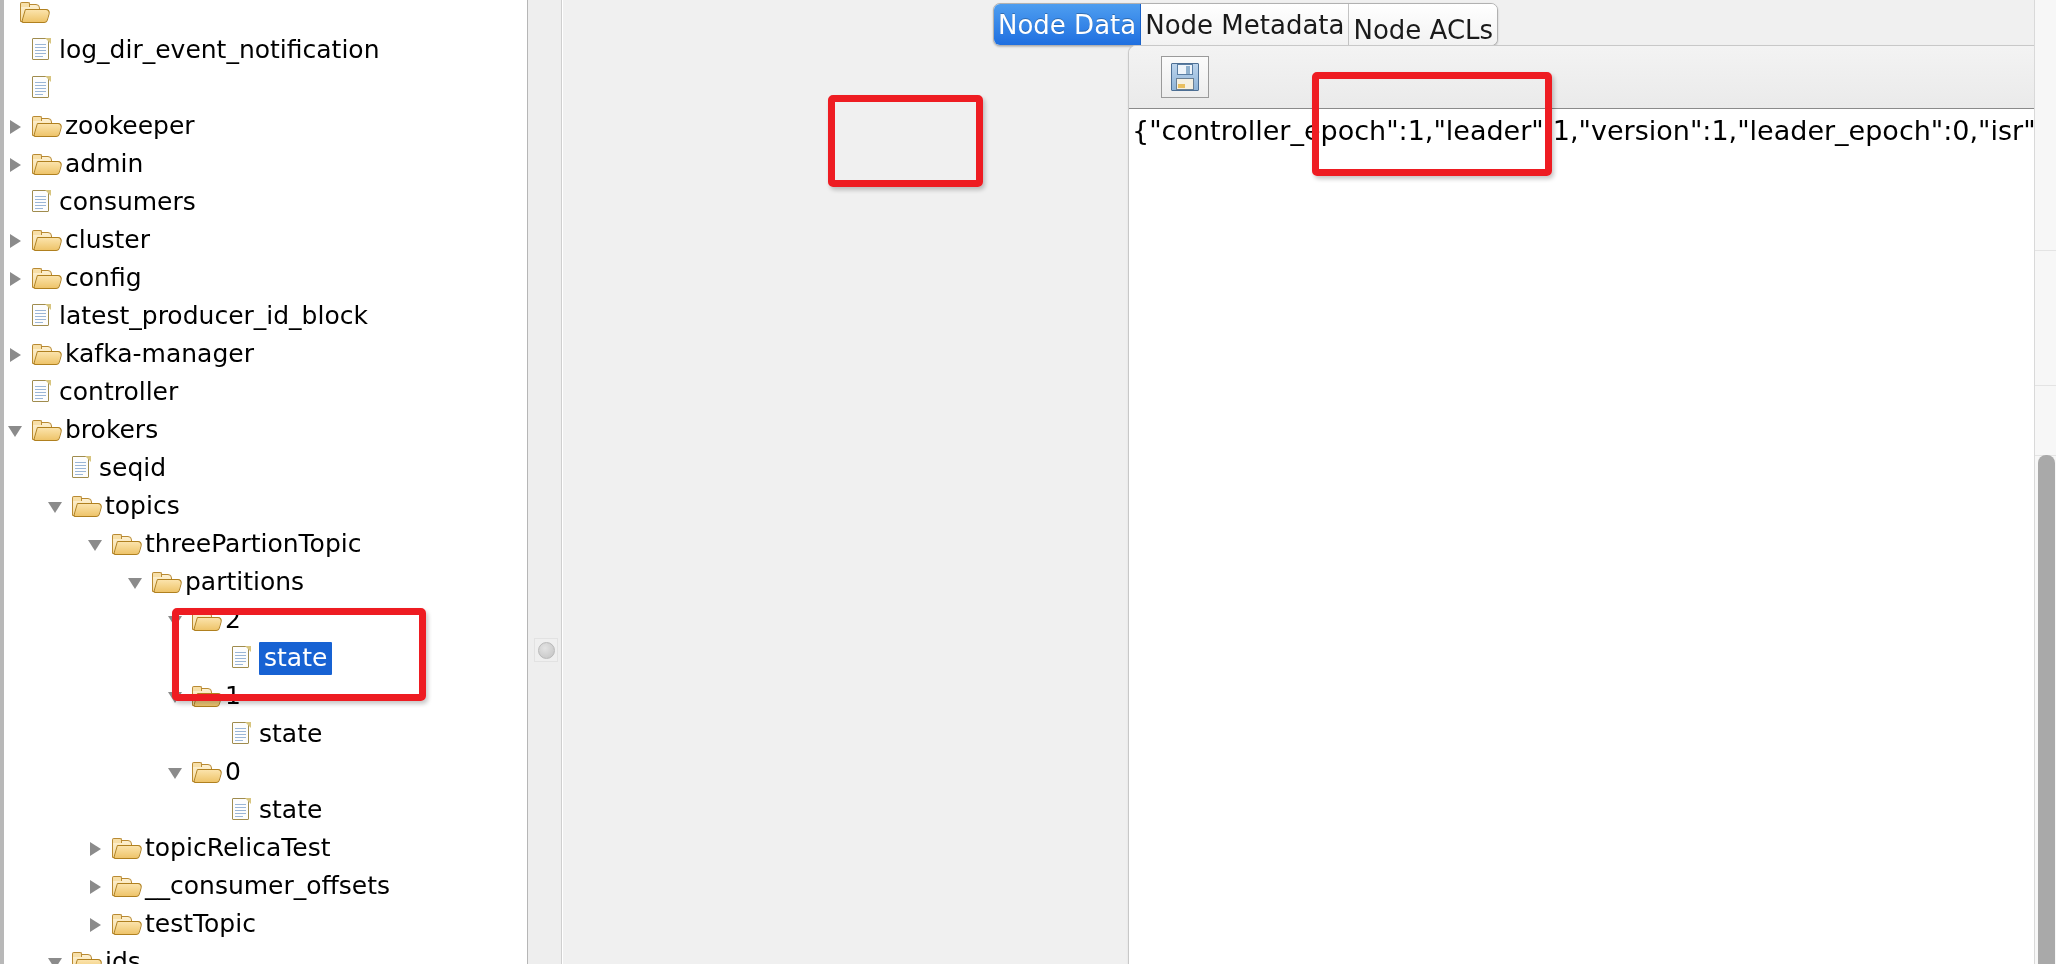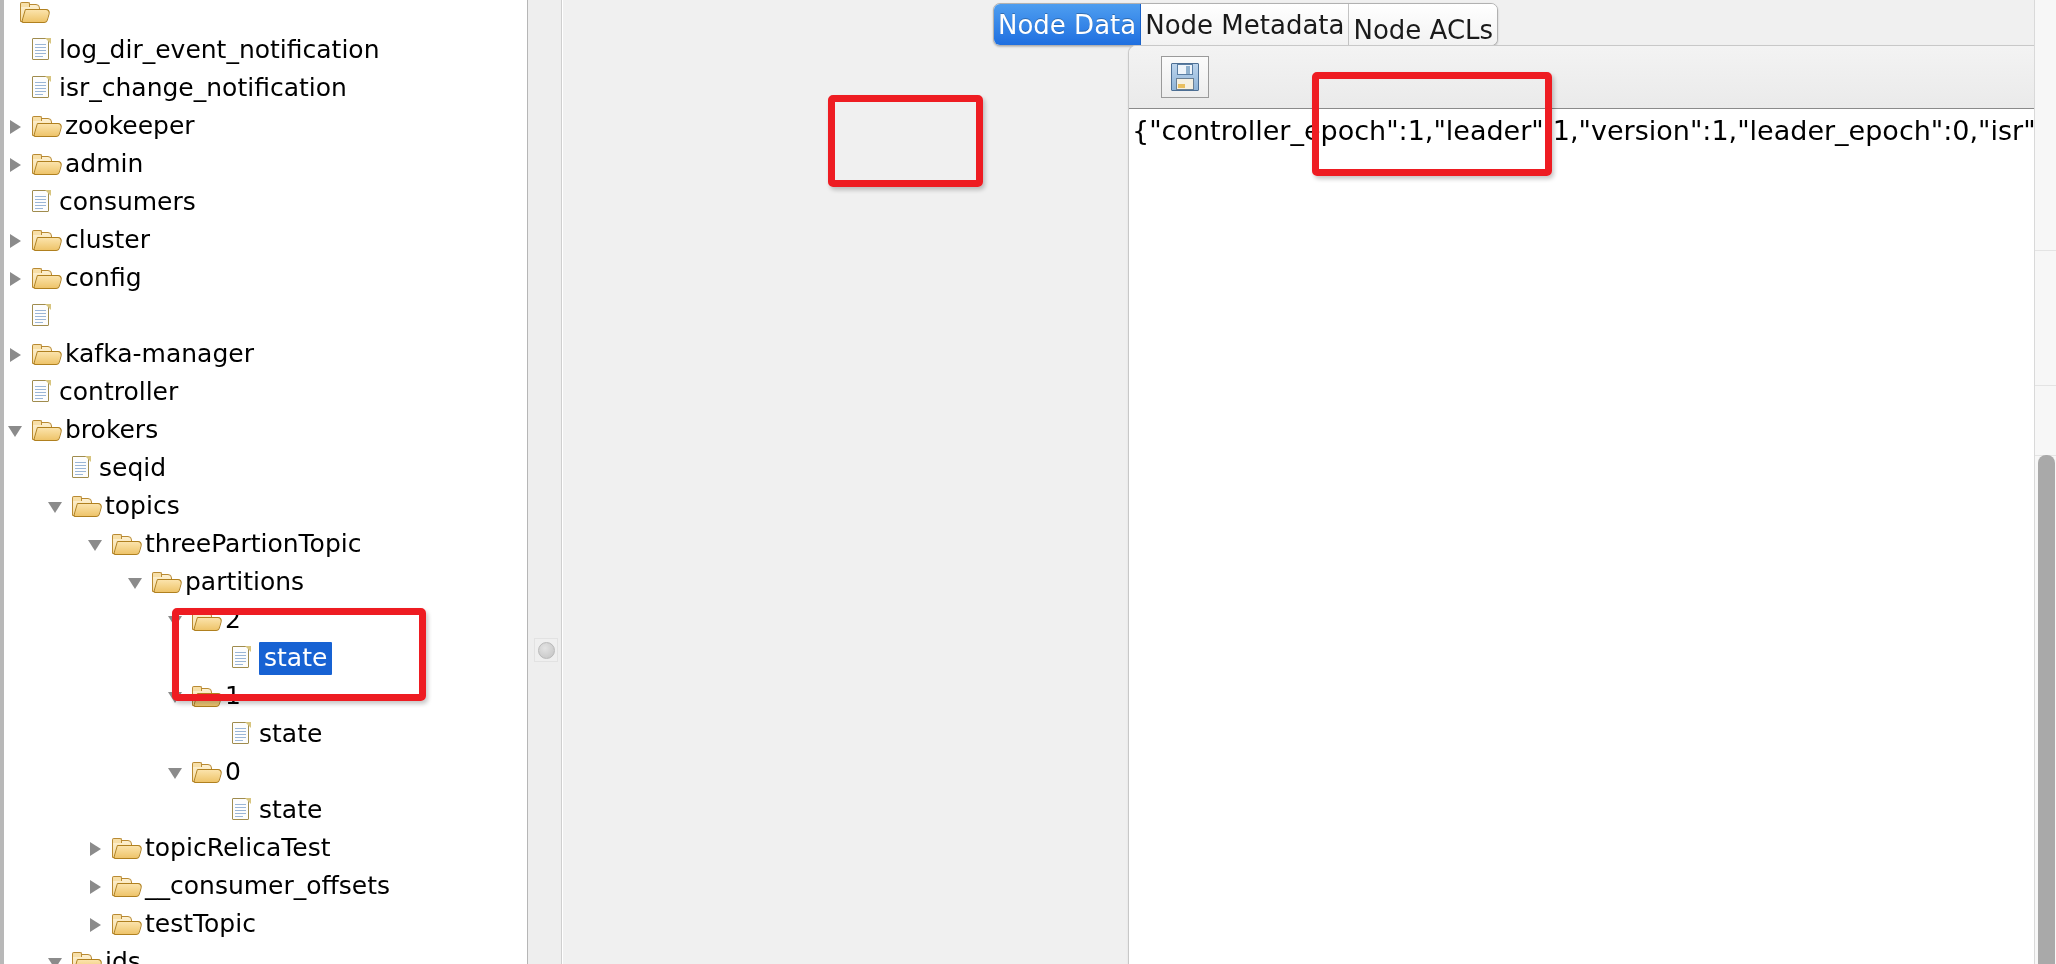--- a/index.html
+++ b/index.html
@@ -218,27 +218,27 @@
     <div class="panel-left-edge"></div>
 
     <div class="tree-row" style="left:14px;top:-8px;">
       <span class="ico ico-folder">
         <span class="back"></span><span class="tab"></span><span class="front"></span>
       </span>
     </div>
 
     <div id="tree-items">
         <div class="tree-row" style="top: 30px; left: 8px;"><span class="twisty none"></span><span class="ico ico-doc"><span class="sheet"></span><span class="fold"></span><span class="ln l1"></span><span class="ln l2"></span><span class="ln l3"></span><span class="ln l4"></span><span class="ln l5"></span></span><span class="label">log_dir_event_notification</span></div>
-        <div class="tree-row" style="top: 68px; left: 8px;"><span class="twisty none"></span><span class="ico ico-doc"><span class="sheet"></span><span class="fold"></span><span class="ln l1"></span><span class="ln l2"></span><span class="ln l3"></span><span class="ln l4"></span><span class="ln l5"></span></span><span class="label">isr_change_notification</span></div>
+        <div class="tree-row" style="top: 68px; left: 8px;"><span class="twisty none"></span><span class="ico ico-doc"><span class="sheet"></span><span class="fold"></span><span class="ln l1"></span><span class="ln l2"></span><span class="ln l3"></span><span class="ln l4"></span><span class="ln l5"></span></span></div>
         <div class="tree-row" style="top: 106px; left: 8px;"><span class="twisty collapsed"></span><span class="ico ico-folder"><span class="back"></span><span class="tab"></span><span class="front"></span></span><span class="label">zookeeper</span></div>
         <div class="tree-row" style="top: 144px; left: 8px;"><span class="twisty collapsed"></span><span class="ico ico-folder"><span class="back"></span><span class="tab"></span><span class="front"></span></span><span class="label">admin</span></div>
         <div class="tree-row" style="top: 182px; left: 8px;"><span class="twisty none"></span><span class="ico ico-doc"><span class="sheet"></span><span class="fold"></span><span class="ln l1"></span><span class="ln l2"></span><span class="ln l3"></span><span class="ln l4"></span><span class="ln l5"></span></span><span class="label">consumers</span></div>
         <div class="tree-row" style="top: 220px; left: 8px;"><span class="twisty collapsed"></span><span class="ico ico-folder"><span class="back"></span><span class="tab"></span><span class="front"></span></span><span class="label">cluster</span></div>
         <div class="tree-row" style="top: 258px; left: 8px;"><span class="twisty collapsed"></span><span class="ico ico-folder"><span class="back"></span><span class="tab"></span><span class="front"></span></span><span class="label">config</span></div>
-        <div class="tree-row" style="top: 296px; left: 8px;"><span class="twisty none"></span><span class="ico ico-doc"><span class="sheet"></span><span class="fold"></span><span class="ln l1"></span><span class="ln l2"></span><span class="ln l3"></span><span class="ln l4"></span><span class="ln l5"></span></span></div>
+        <div class="tree-row" style="top: 296px; left: 8px;"><span class="twisty none"></span><span class="ico ico-doc"><span class="sheet"></span><span class="fold"></span><span class="ln l1"></span><span class="ln l2"></span><span class="ln l3"></span><span class="ln l4"></span><span class="ln l5"></span></span><span class="label">latest_producer_id_block</span></div>
         <div class="tree-row" style="top: 334px; left: 8px;"><span class="twisty collapsed"></span><span class="ico ico-folder"><span class="back"></span><span class="tab"></span><span class="front"></span></span><span class="label">kafka-manager</span></div>
         <div class="tree-row" style="top: 372px; left: 8px;"><span class="twisty none"></span><span class="ico ico-doc"><span class="sheet"></span><span class="fold"></span><span class="ln l1"></span><span class="ln l2"></span><span class="ln l3"></span><span class="ln l4"></span><span class="ln l5"></span></span><span class="label">controller</span></div>
         <div class="tree-row" style="top: 410px; left: 8px;"><span class="twisty expanded"></span><span class="ico ico-folder"><span class="back"></span><span class="tab"></span><span class="front"></span></span><span class="label">brokers</span></div>
         <div class="tree-row" style="top: 448px; left: 48px;"><span class="twisty none"></span><span class="ico ico-doc"><span class="sheet"></span><span class="fold"></span><span class="ln l1"></span><span class="ln l2"></span><span class="ln l3"></span><span class="ln l4"></span><span class="ln l5"></span></span><span class="label">seqid</span></div>
         <div class="tree-row" style="top: 486px; left: 48px;"><span class="twisty expanded"></span><span class="ico ico-folder"><span class="back"></span><span class="tab"></span><span class="front"></span></span><span class="label">topics</span></div>
         <div class="tree-row" style="top: 524px; left: 88px;"><span class="twisty expanded"></span><span class="ico ico-folder"><span class="back"></span><span class="tab"></span><span class="front"></span></span><span class="label">threePartionTopic</span></div>
         <div class="tree-row" style="top: 562px; left: 128px;"><span class="twisty expanded"></span><span class="ico ico-folder"><span class="back"></span><span class="tab"></span><span class="front"></span></span><span class="label">partitions</span></div>
         <div class="tree-row" style="top: 600px; left: 168px;"><span class="twisty expanded"></span><span class="ico ico-folder"><span class="back"></span><span class="tab"></span><span class="front"></span></span><span class="label">2</span></div>
         <div class="tree-row" style="top: 638px; left: 208px;"><span class="twisty none"></span><span class="ico ico-doc"><span class="sheet"></span><span class="fold"></span><span class="ln l1"></span><span class="ln l2"></span><span class="ln l3"></span><span class="ln l4"></span><span class="ln l5"></span></span><span class="label sel">state</span></div>
         <div class="tree-row" style="top: 676px; left: 168px;"><span class="twisty expanded"></span><span class="ico ico-folder"><span class="back"></span><span class="tab"></span><span class="front"></span></span><span class="label">1</span></div>

